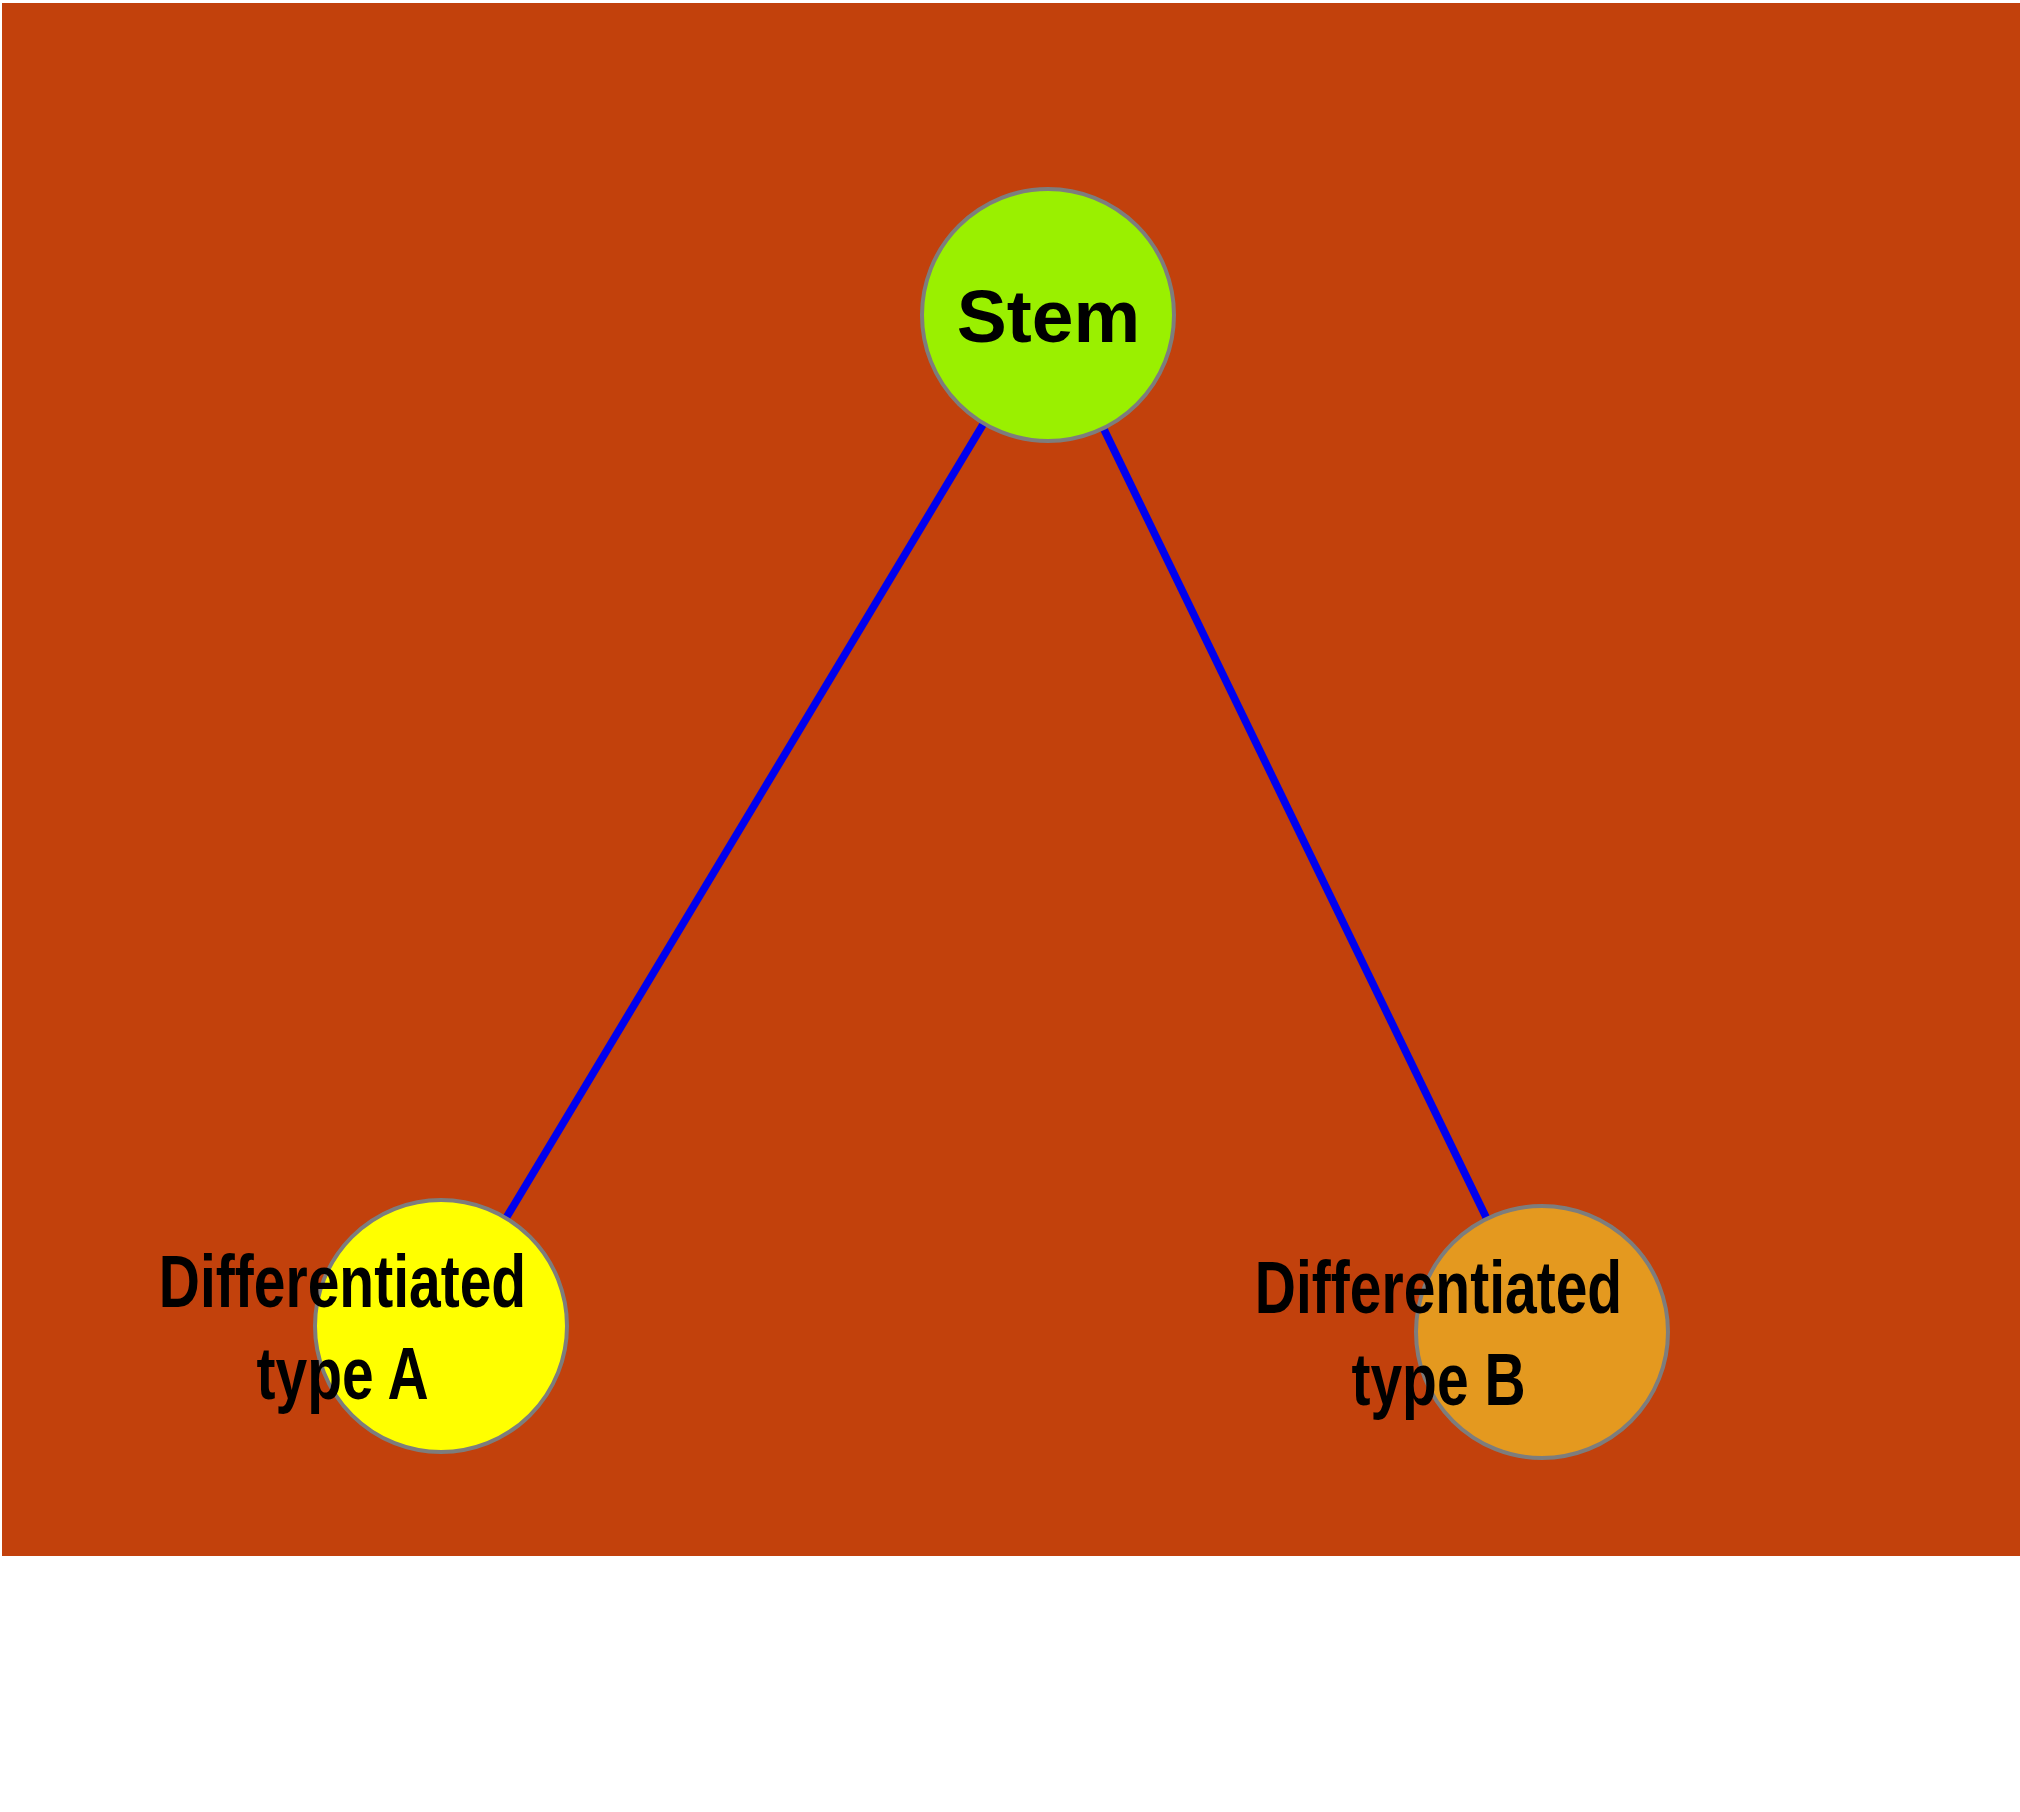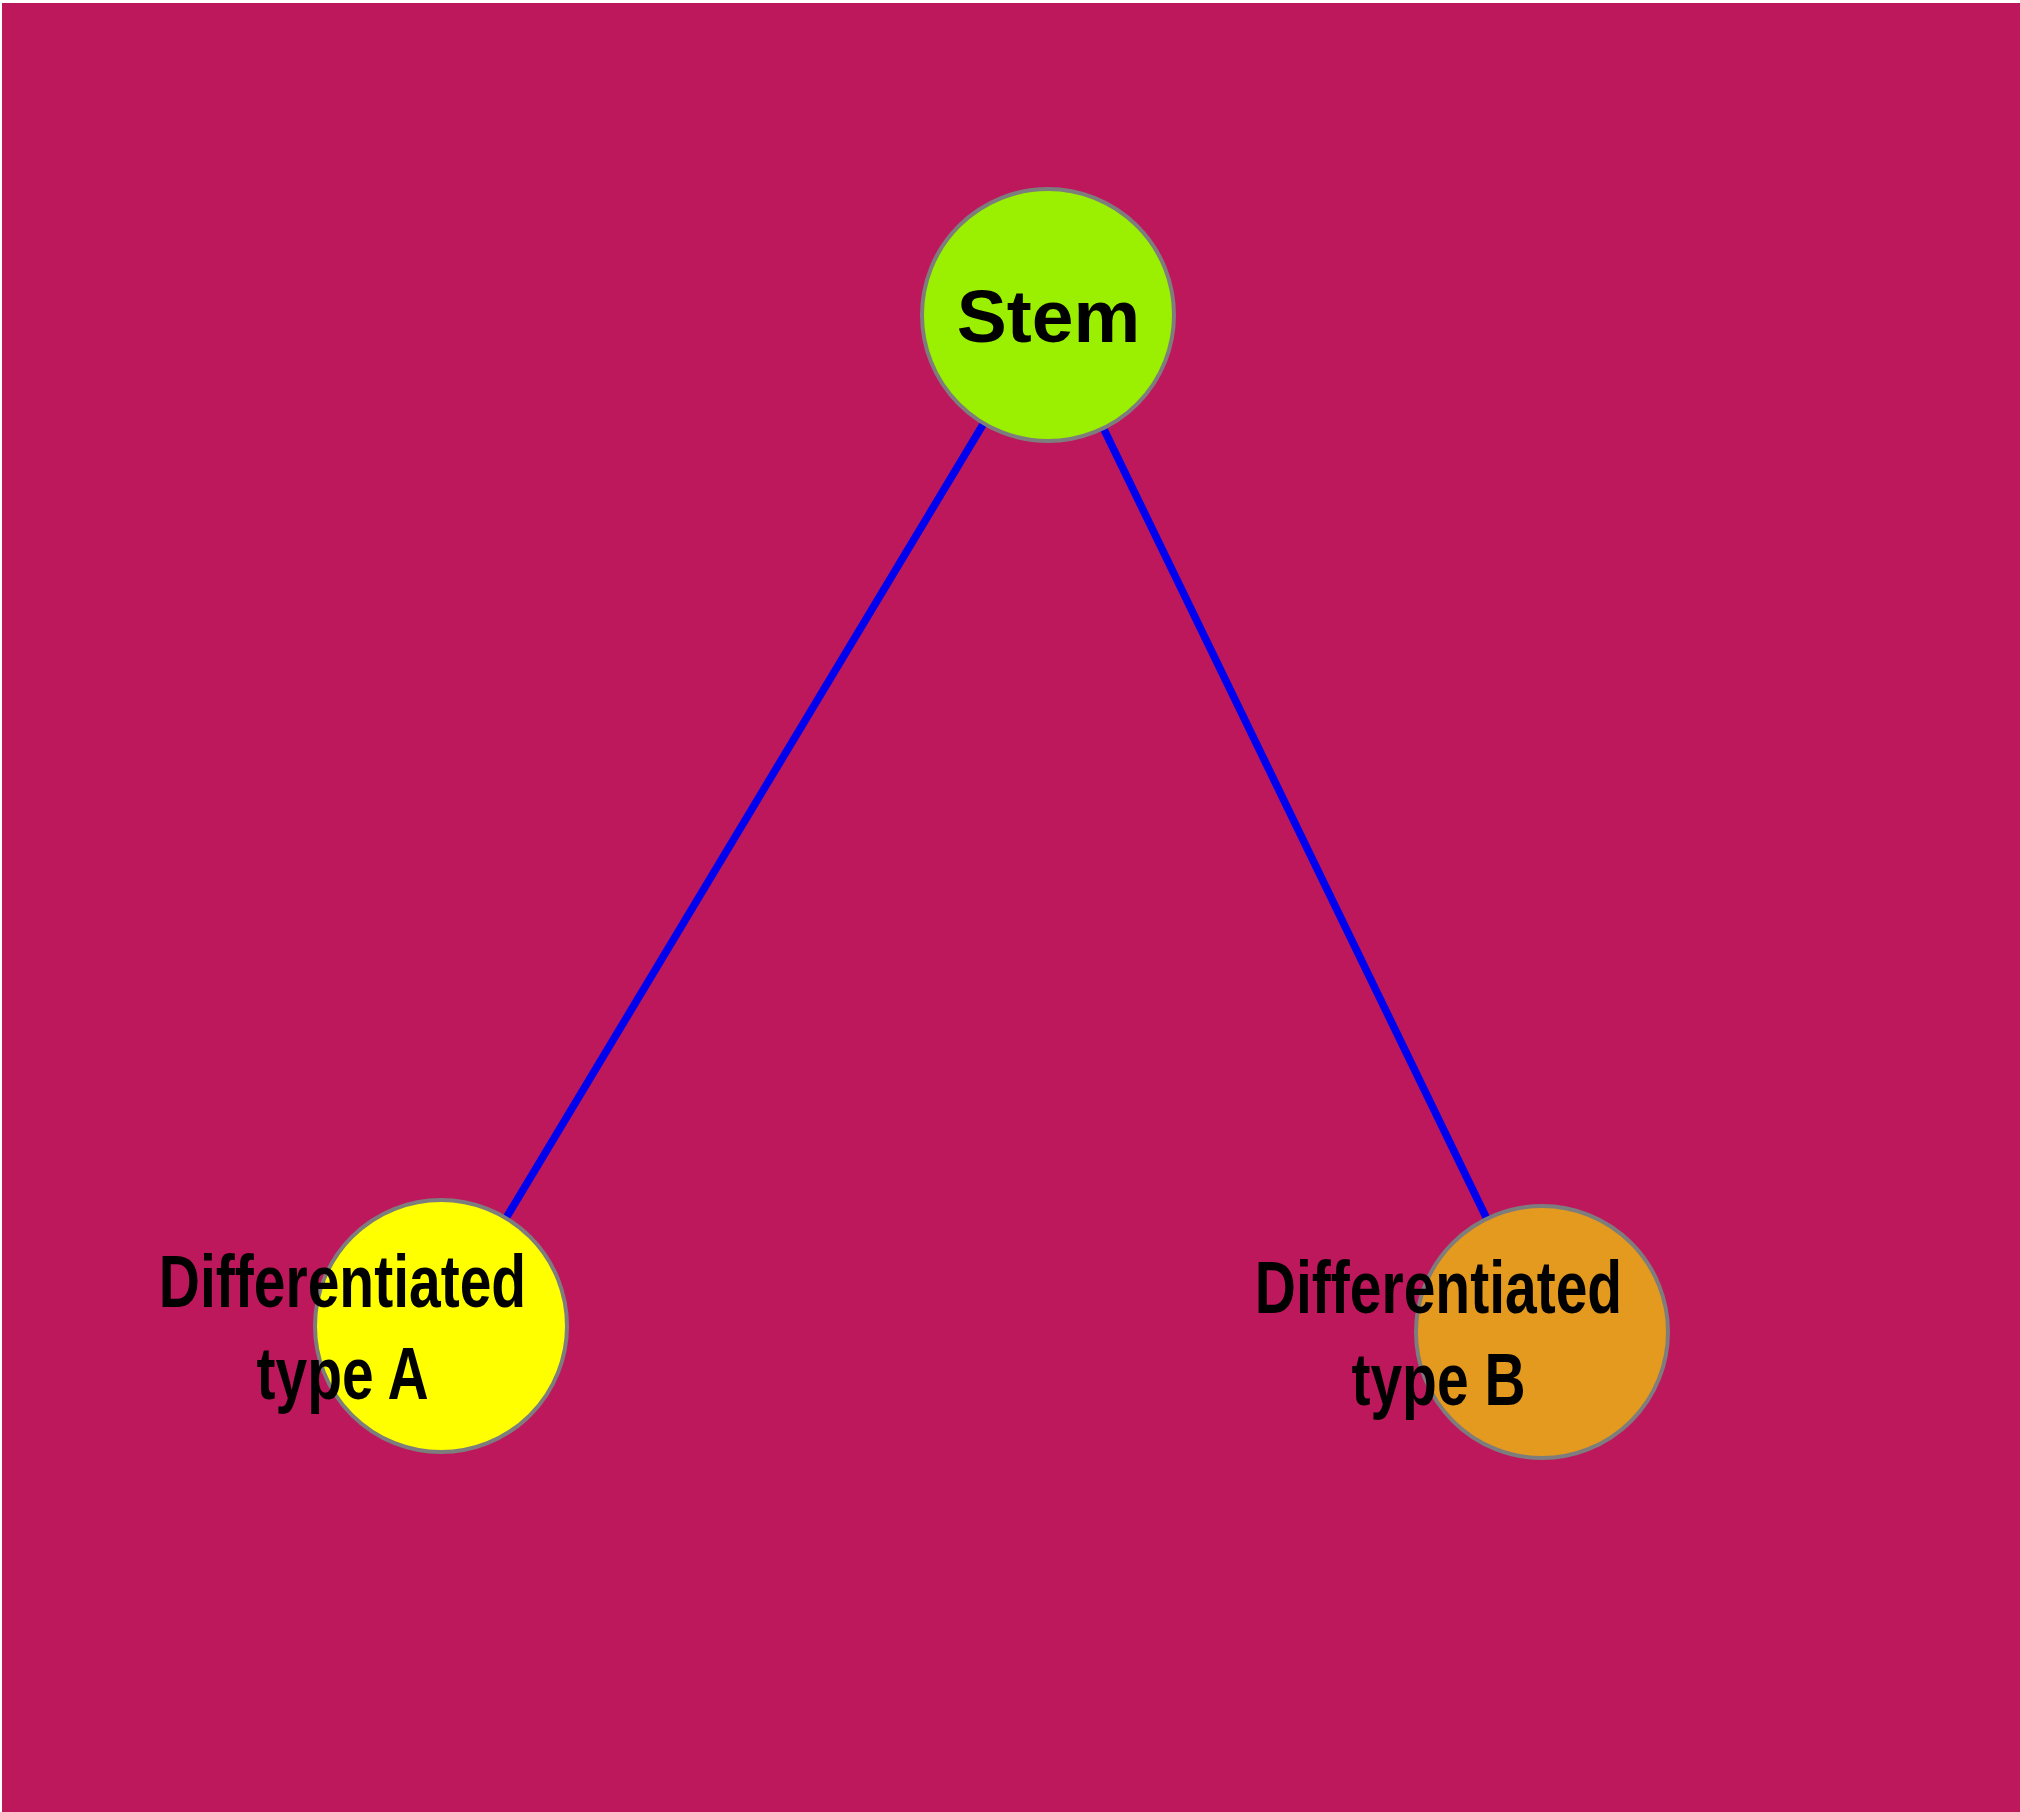--- a/index.html
+++ b/index.html
@@ -3,22 +3,22 @@
 <meta charset="utf-8">
 <style>
   html, body {
     margin: 0;
     padding: 0;
     background: #ffffff;
   }
   #stage {
     position: relative;
     width: 2021px;
-    height: 1812px;
-    background: #be185d;
+    height: 1556px;
+    background: #c2410c;
     overflow: hidden;
     font-family: "Liberation Sans", "DejaVu Sans", sans-serif;
   }
   
   .edge-strip-top {
     position: absolute; left: 0; top: 0; width: 2021px; height: 2.5px;
     background: #ffffff; z-index: 6;
   }
   .edge-strip-left {
     position: absolute; left: 0; top: 0; width: 1.7px; height: 1812px;

